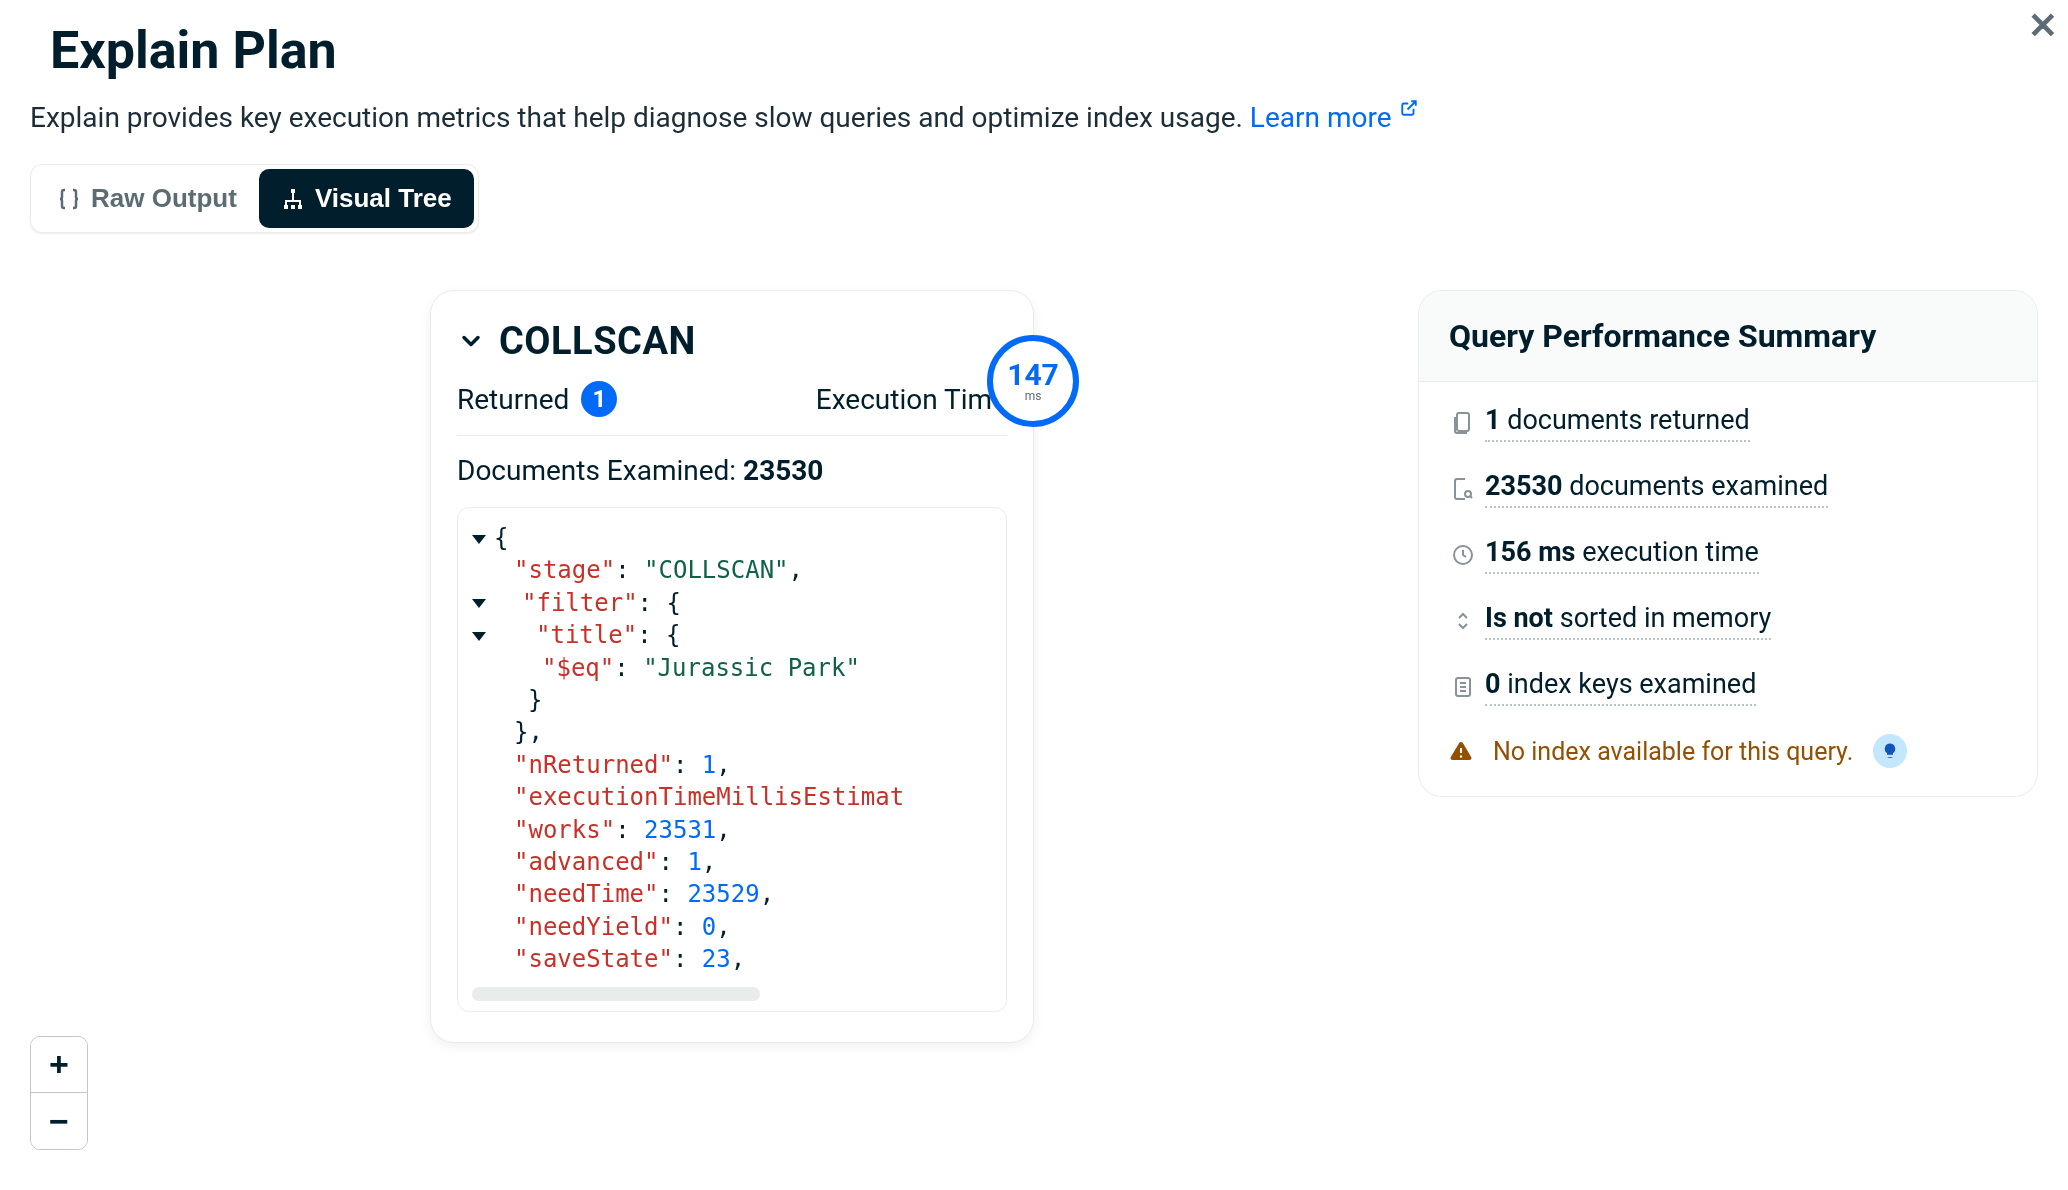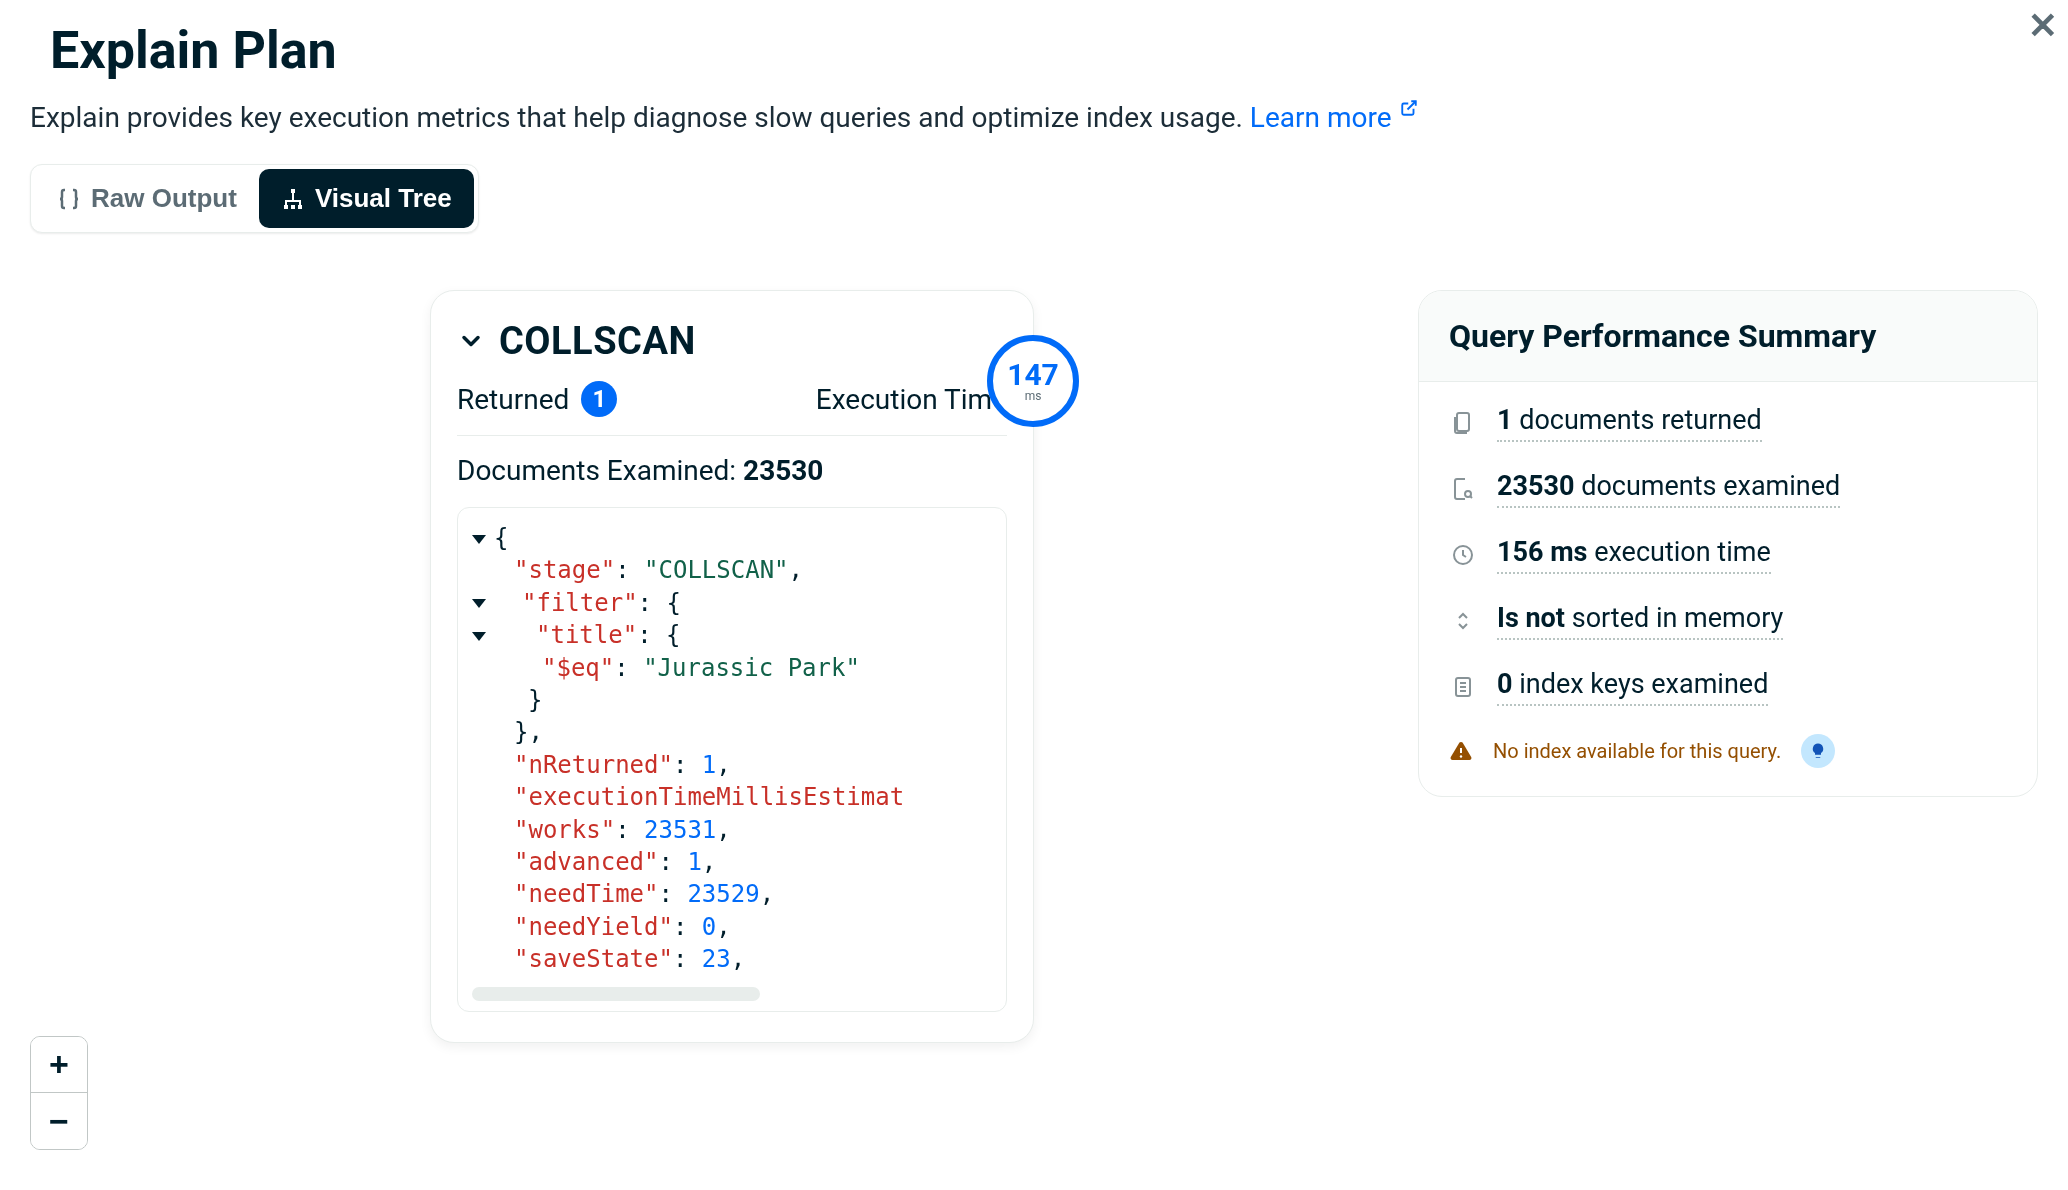--- a/index.html
+++ b/index.html
@@ -207,39 +207,39 @@
 }
 .summary-body {
   padding: 22px 30px 28px 30px;
   display: flex;
   flex-direction: column;
   gap: 28px;
 }
 .summary-row {
   display: flex;
   align-items: center;
-  gap: 20px;
+  gap: 8px;
   font-size: 27px;
 }
 .summary-icon {
   color: #889397;
   display: inline-flex;
   width: 28px;
   justify-content: center;
 }
 .summary-text {
   border-bottom: 2px dotted #B8C4C2;
   padding-bottom: 4px;
 }
 .summary-text b { font-weight: 700; }
 .warn-row {
   display: flex;
   align-items: center;
   gap: 20px;
-  font-size: 20px;
+  font-size: 25px;
   color: #944F01;
 }
 .warn-icon { color: #944F01; display: inline-flex; }
 .info-bubble {
   width: 34px;
   height: 34px;
   border-radius: 50%;
   background: #C3E7FE;
   display: flex;
   align-items: center;

